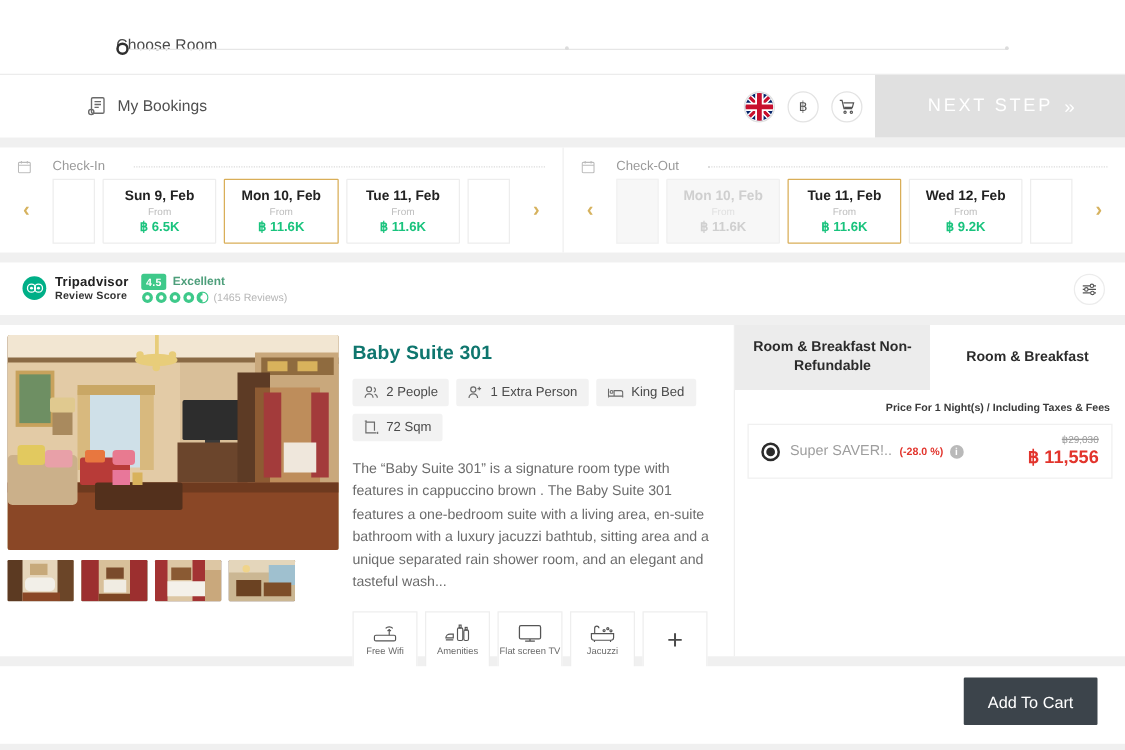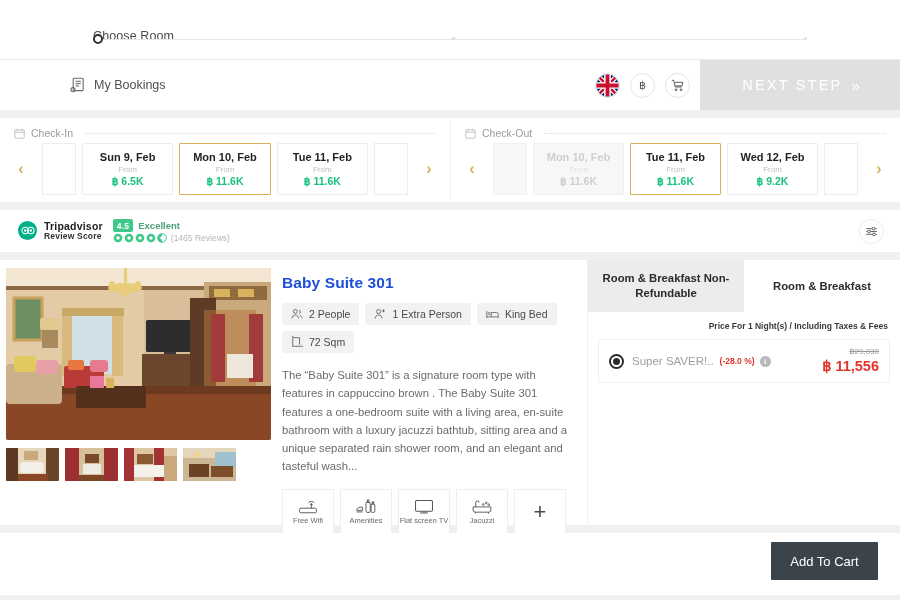--- a/index.html
+++ b/index.html
@@ -66,21 +66,21 @@
   .next-step .chev { margin-left: 9px; letter-spacing: -2px; font-size: 15px; }
 
   
   .dates-panel {
     background: #ffffff; margin-top: 8px; height: 84px;
     display: flex; position: relative;
   }
   .date-col { width: 50%; position: relative; padding: 0; }
   .date-col + .date-col { border-left: 1px solid #efefef; }
   .date-head {
-    display: flex; align-items: center; gap: 6px;
+    display: flex; align-items: center; gap: 17px;
     padding: 9px 0 0 14px; font-size: 10.5px; color: #9a9a9a;
   }
   .date-head .dots {
     flex: 1; height: 1px; margin-right: 14px; margin-left: 6px;
     border-top: 1px dotted #dcdcdc;
   }
   .date-strip {
     display: flex; align-items: center; gap: 6px;
     padding: 4px 6px 0 6px;
   }
@@ -149,21 +149,21 @@
     width: 265px; height: 172px; border-radius: 2px; overflow: hidden;
     position: relative; background: #9b7b52;
   }
   .thumbs { display: flex; gap: 6px; margin-top: 8px; }
   .thumb {
     width: 53px; height: 33px; border-radius: 1px; overflow: hidden;
     cursor: pointer; background: #6d4b34;
   }
 
   .info-col { flex: 1; padding: 14px 16px 0 10px; border-right: 1px solid #efefef; }
-  .room-title { font-size: 15.5px; font-weight: bold; color: #1d4ed8; letter-spacing: .1px; }
+  .room-title { font-size: 15.5px; font-weight: bold; color: #0f766e; letter-spacing: .1px; }
   .chips { display: flex; flex-wrap: wrap; gap: 6px; margin-top: 11px; }
   .chip {
     display: flex; align-items: center; gap: 6px;
     background: #f2f2f2; padding: 5px 9px; border-radius: 2px;
     font-size: 10.5px; color: #4a4a4a; text-align: center;
   }
   .desc {
     margin-top: 13px; font-size: 11.3px; line-height: 1.62; color: #6b6b6b;
     max-width: 288px;
   }

